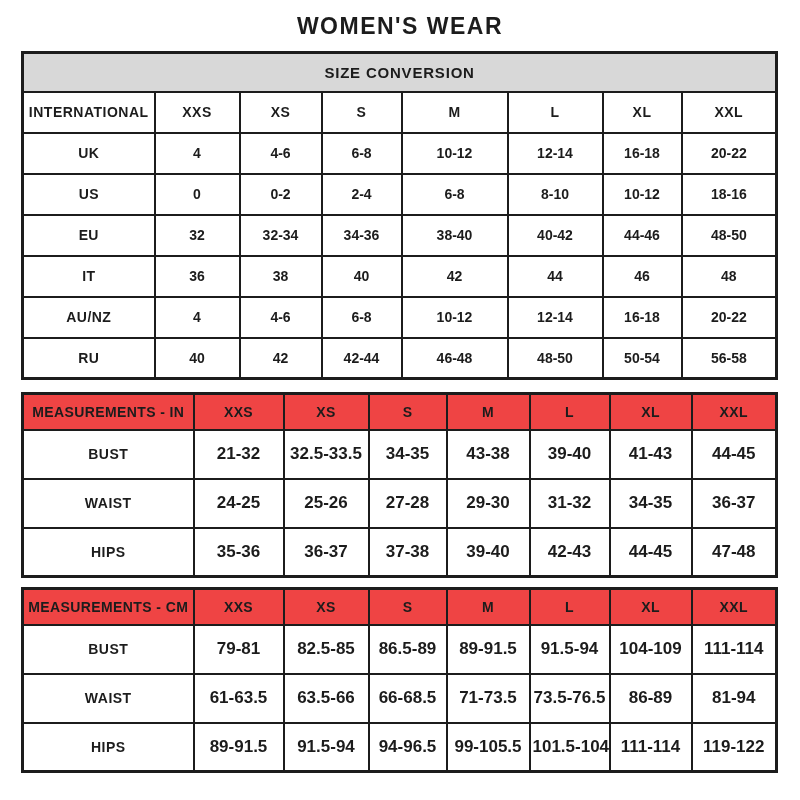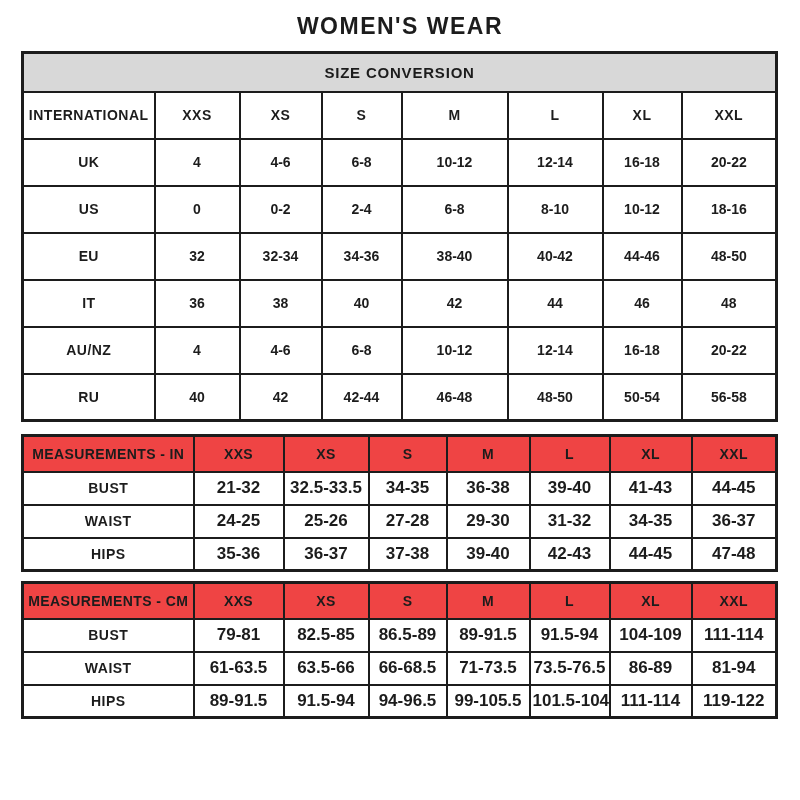--- a/index.html
+++ b/index.html
@@ -30,33 +30,33 @@
     padding: 0 2px;
     overflow: hidden;
     white-space: nowrap;
   }
   
   .t1 .banner {
     background: #d8d8d8;
     height: 39px;
     font-size: 15px; font-weight: bold; letter-spacing: 0.8px;
   }
-  .t1 th, .t1 td { height: 47px; }
+  .t1 th, .t1 td { height: 41px; }
   .t1 th { font-size: 14px; font-weight: bold; letter-spacing: 0.5px; }
   .t1 td.val { font-size: 14px; font-weight: bold; }
   .t1 td.lbl { font-size: 14px; font-weight: bold; letter-spacing: 0.4px; }
   
   .tm { margin-top: 12px; }
   .tm.cm { margin-top: 9px; }
   .tm th {
     background: #ef4444;
     height: 36px;
     font-size: 14px; font-weight: bold; letter-spacing: 0.4px;
   }
-  .tm td { height: 33px; }
+  .tm td { height: 49px; }
   .tm td.lbl { font-size: 14px; font-weight: bold; letter-spacing: 0.5px; }
   .tm td.val { font-size: 17px; font-weight: bold; }
 </style>
 </head>
 <body>
 
 <div class="page">
 
   <h1 class="page-title">WOMEN'S WEAR</h1>
 
@@ -168,21 +168,21 @@
       <th>M</th>
       <th>L</th>
       <th>XL</th>
       <th>XXL</th>
     </tr>
     <tr>
       <td class="lbl">BUST</td>
       <td class="val">21-32</td>
       <td class="val">32.5-33.5</td>
       <td class="val">34-35</td>
-      <td class="val">36-38</td>
+      <td class="val">43-38</td>
       <td class="val">39-40</td>
       <td class="val">41-43</td>
       <td class="val">44-45</td>
     </tr>
     <tr>
       <td class="lbl">WAIST</td>
       <td class="val">24-25</td>
       <td class="val">25-26</td>
       <td class="val">27-28</td>
       <td class="val">29-30</td>

